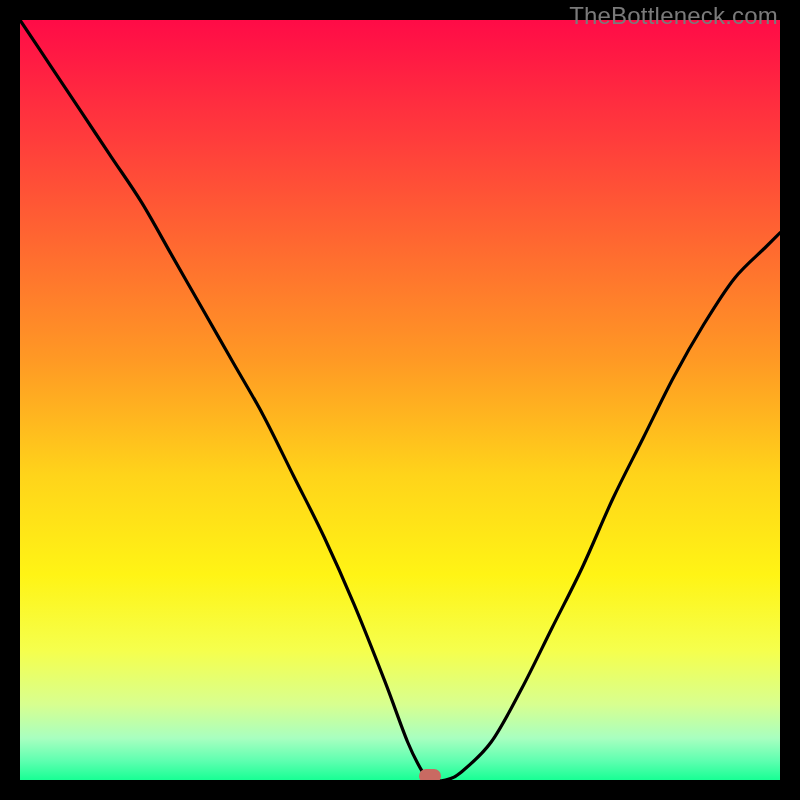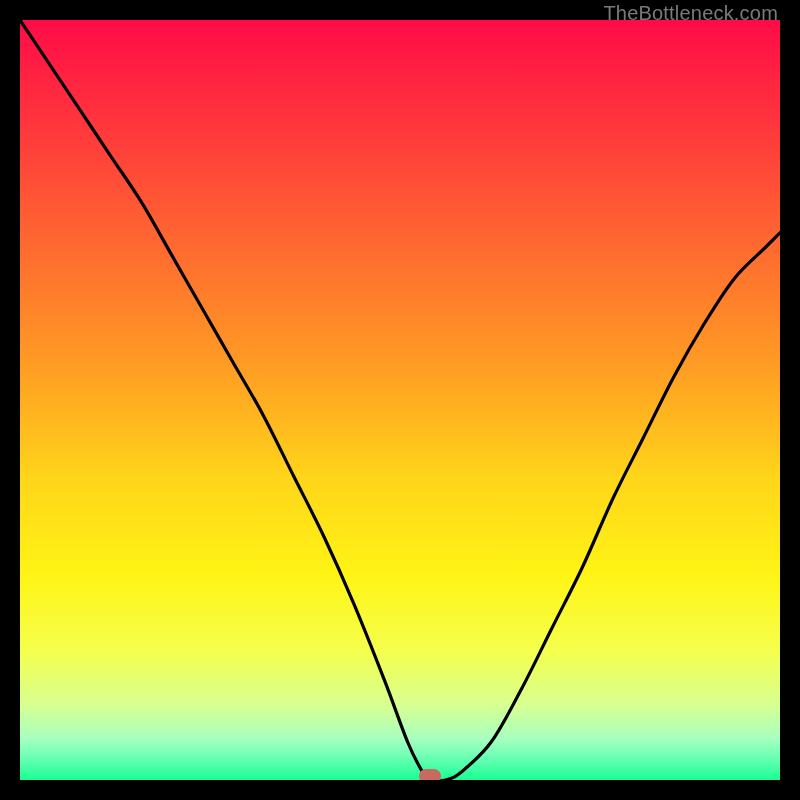--- a/index.html
+++ b/index.html
@@ -51,21 +51,21 @@
     width: 22px;
     height: 14px;
     border-radius: 7px;
     transform: translate(-50%, -50%);
   }
   .attribution {
     position: absolute;
     top: 2px;
     right: 22px;
     color: #7a7a7a;
-    font-size: 20px;
+    font-size: 24px;
     letter-spacing: 0.2px;
     user-select: none;
   }
 </style>
 </head>
 <body>
 
 <div class="stage">
   <div class="frame"></div>
 

